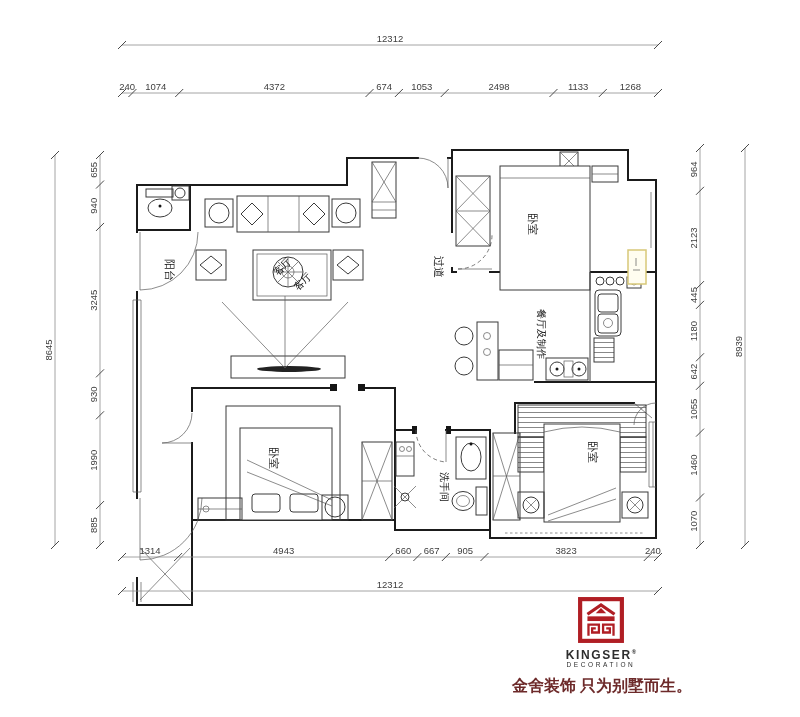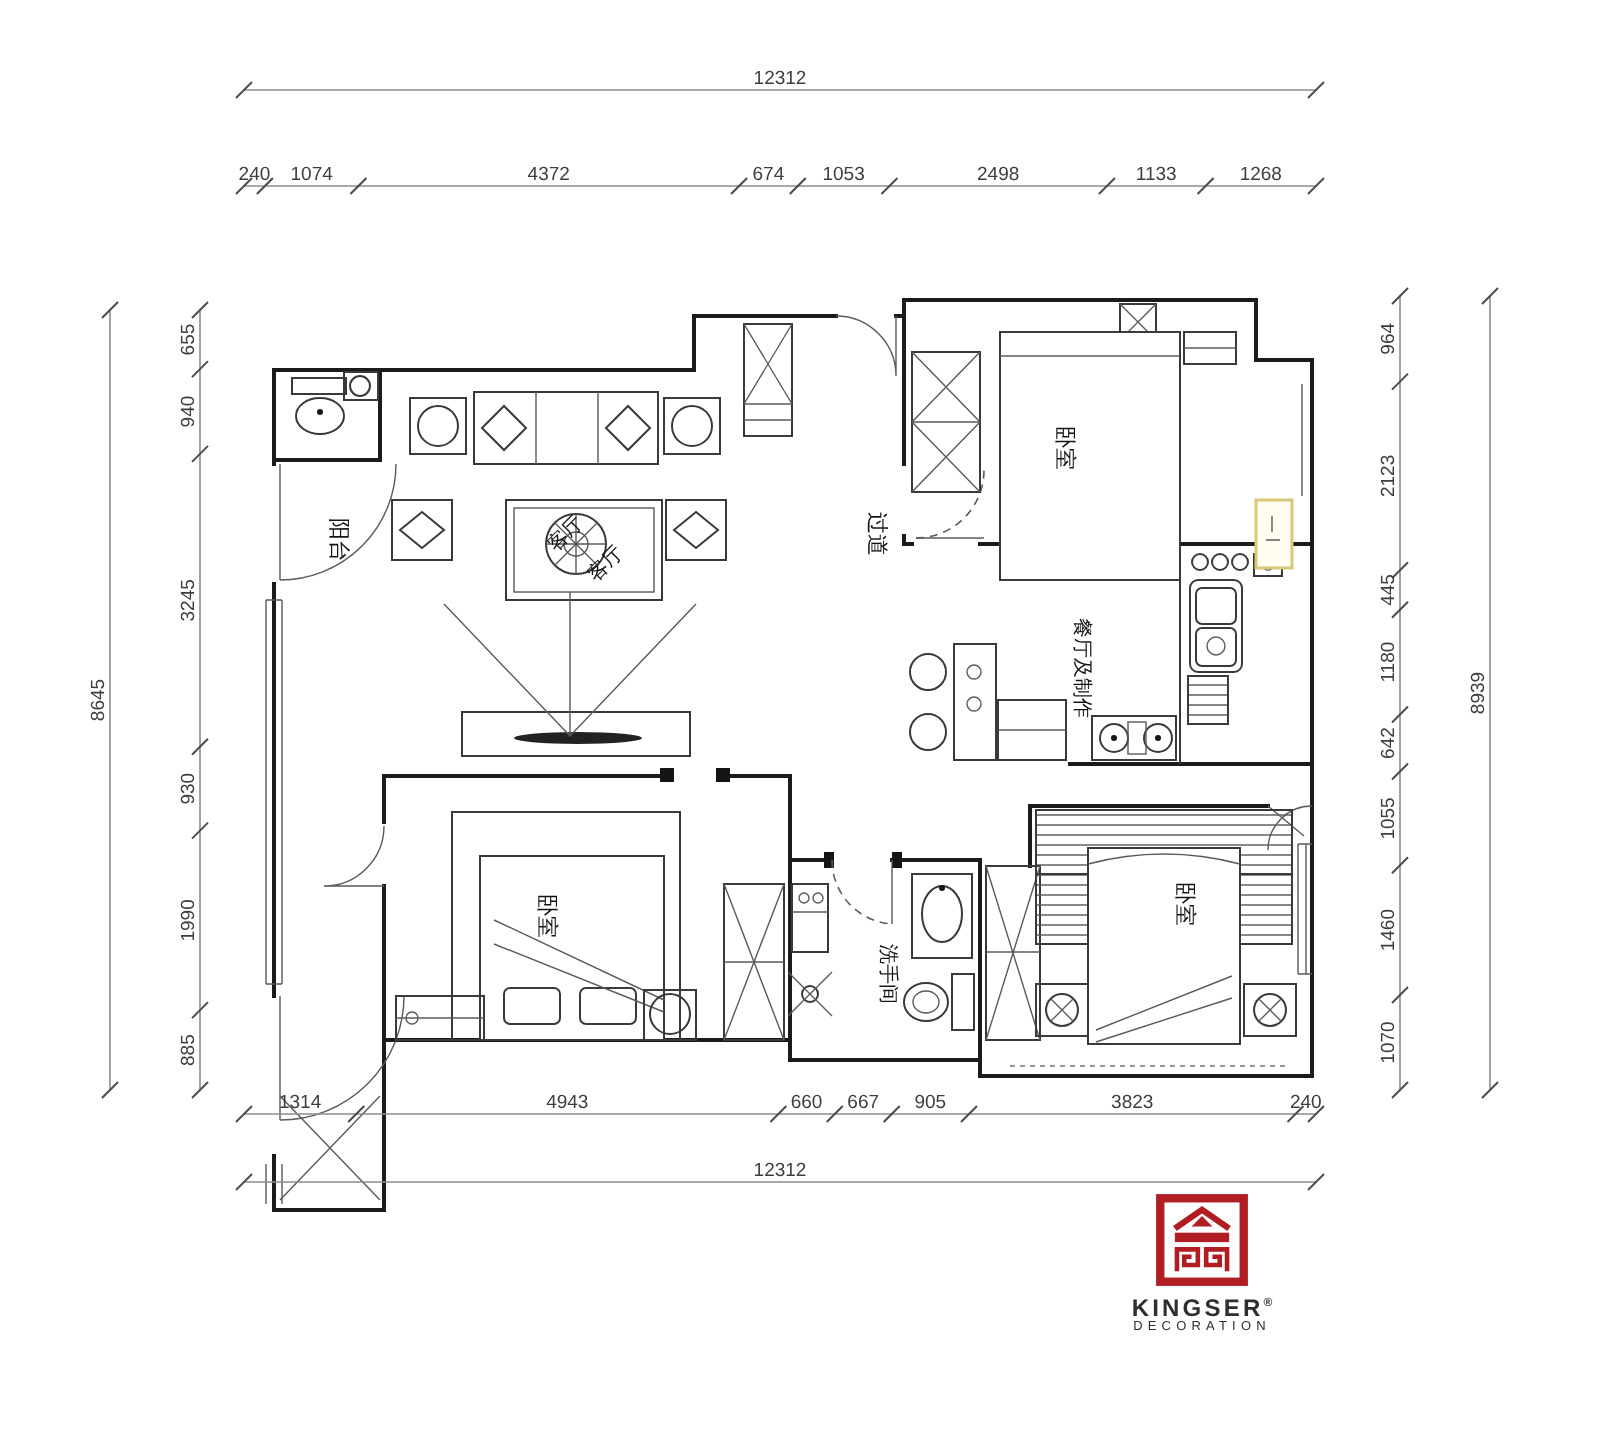--- a/index.html
+++ b/index.html
@@ -318,13 +318,14 @@
   <svg class="emblem" width="48" height="48" viewBox="0 0 46 46">
     <rect x="3" y="3" width="40" height="40" fill="none" stroke="#b01e24" stroke-width="4"></rect>
     <path d="M10,17.5 L23,8.5 L36,17.5" fill="none" stroke="#b01e24" stroke-width="3"></path>
     <path d="M18,16.5 L23,11.5 L28,16.5 Z" fill="#b01e24"></path>
     <rect x="10" y="19.5" width="26" height="4.5" fill="#b01e24"></rect>
     <path d="M11,38 V27.5 H21 V35 H14.5 V31 H18" fill="none" stroke="#b01e24" stroke-width="2.2"></path>
     <path d="M35,38 V27.5 H25 V35 H31.5 V31 H28" fill="none" stroke="#b01e24" stroke-width="2.2"></path>
   </svg>
   <div class="brand"><span>KINGSER</span><sup>®</sup></div>
   <div class="division">DECORATION</div>
+  <div class="tagline">金舍装饰 只为别墅而生。</div>
 </div>
 
 </body></html>

